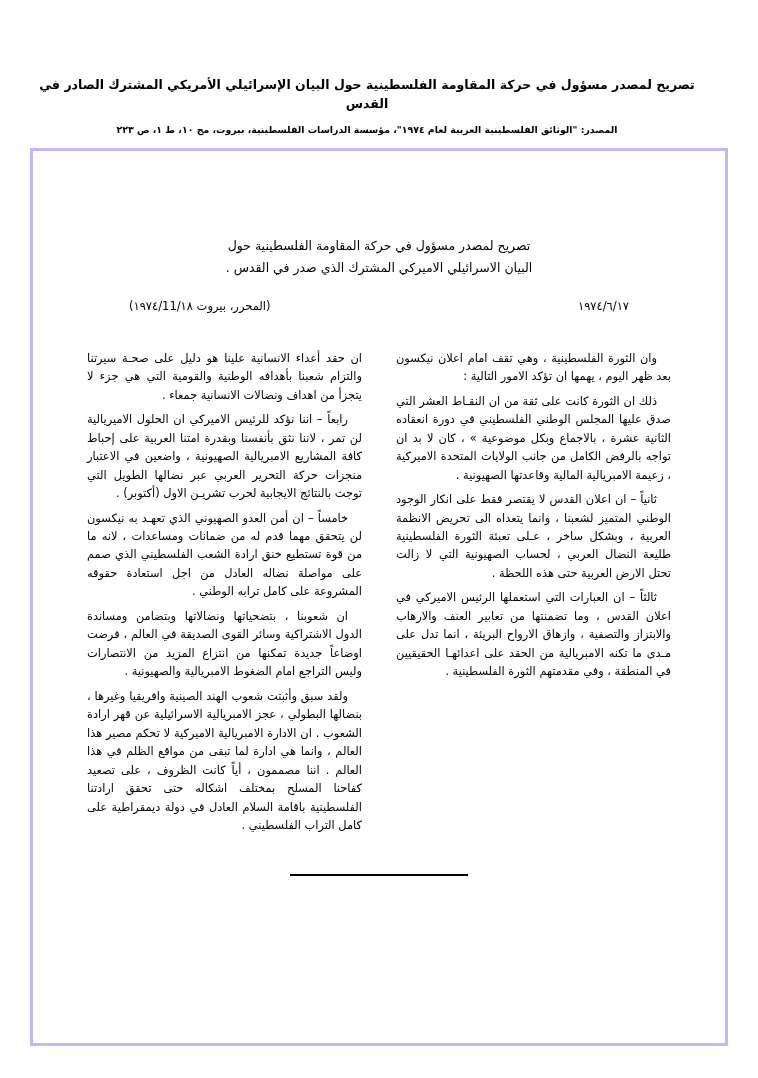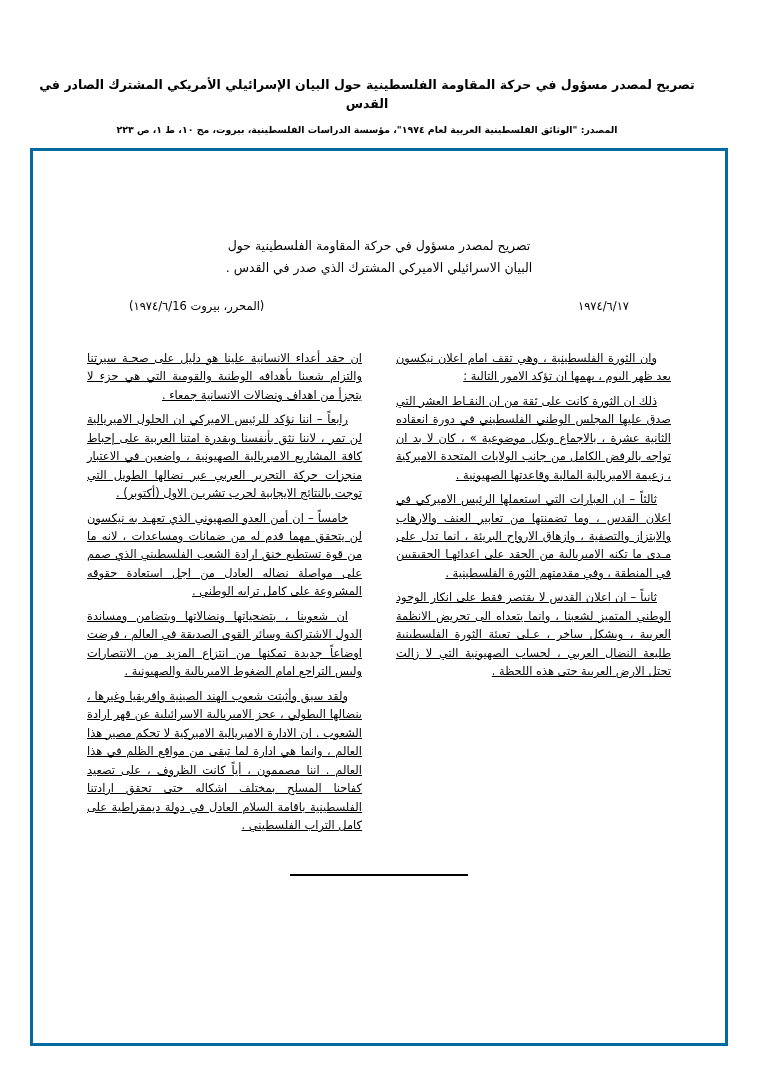--- a/index.html
+++ b/index.html
@@ -37,21 +37,21 @@
     font-weight: bold;
     line-height: 1.4;
     margin: 0;
   }
   .frame {
     position: absolute;
     left: 30px;
     top: 148px;
     width: 698px;
     height: 898px;
-    border: 3px solid #0369a1;
+    border: 3px solid #c4b5fd;
     box-sizing: border-box;
     background: #ffffff;
   }
   .inner {
     position: absolute;
     left: 0;
     top: 0;
     right: 0;
     bottom: 0;
     padding: 58px 54px 30px 54px;
@@ -82,21 +82,20 @@
     justify-content: space-between;
     margin-top: 36px;
     gap: 34px;
   }
   .col {
     width: 276px;
     font-size: 11.4px;
     line-height: 1.62;
     text-align: justify;
     text-align-last: right;
-    text-decoration: underline;
   }
   .col p {
     margin: 0 0 6px 0;
     text-indent: 14px;
   }
   .col p.noind {
     text-indent: 0;
   }
   .rule {
     width: 178px;
@@ -118,30 +117,30 @@
   <div class="frame">
     <div class="inner">
 
       <div class="art-title">
         <div>تصريح لمصدر مسؤول في حركة المقاومة الفلسطينية حول</div>
         <div>البيان الاسرائيلي الاميركي المشترك الذي صدر في القدس .</div>
       </div>
 
       <div class="meta-row">
         <span>١٩٧٤/٦/١٧</span>
-        <span>(المحرر، بيروت ١٩٧٤/٦/16)</span>
+        <span>(المحرر، بيروت ١٩٧٤/11/١٨)</span>
       </div>
 
       <div class="columns">
 
         <div class="col">
           <p>وان الثورة الفلسطينية ، وهي تقف امام اعلان نيكسون بعد ظهر اليوم ، يهمها ان تؤكد الامور التالية :</p>
           <p>ذلك ان الثورة كانت على ثقة من ان النقـاط العشر التي صدق عليها المجلس الوطني الفلسطيني في دورة انعقاده الثانية عشرة ، بالاجماع وبكل موضوعية » ، كان لا بد ان تواجه بالرفض الكامل من جانب الولايات المتحدة الاميركية ، زعيمة الامبريالية المالية وقاعدتها الصهيونية .</p>
+          <p>ثانياً – ان اعلان القدس لا يقتصر فقط على انكار الوجود الوطني المتميز لشعبنا ، وانما يتعداه الى تحريض الانظمة العربية ، وبشكل ساخر ، عـلى تعبئة الثورة الفلسطينية طليعة النضال العربي ، لحساب الصهيونية التي لا زالت تحتل الارض العربية حتى هذه اللحظة .</p>
           <p>ثالثاً – ان العبارات التي استعملها الرئيس الاميركي في اعلان القدس ، وما تضمنتها من تعابير العنف والارهاب والابتزاز والتصفية ، وازهاق الارواح البريئة ، انما تدل على مـدى ما تكنه الامبريالية من الحقد على اعدائهـا الحقيقيين في المنطقة ، وفي مقدمتهم الثورة الفلسطينية .</p>
-          <p>ثانياً – ان اعلان القدس لا يقتصر فقط على انكار الوجود الوطني المتميز لشعبنا ، وانما يتعداه الى تحريض الانظمة العربية ، وبشكل ساخر ، عـلى تعبئة الثورة الفلسطينية طليعة النضال العربي ، لحساب الصهيونية التي لا زالت تحتل الارض العربية حتى هذه اللحظة .</p>
         </div>
 
         <div class="col">
           <p class="noind">ان حقد أعداء الانسانية علينا هو دليل على صحـة سيرتنا والتزام شعبنا بأهدافه الوطنية والقومية التي هي جزء لا يتجزأ من اهداف ونضالات الانسانية جمعاء .</p>
           <p>رابعاً – اننا نؤكد للرئيس الاميركي ان الحلول الاميريالية لن تمر ، لاننا نثق بأنفسنا وبقدرة امتنا العربية على إحباط كافة المشاريع الامبريالية الصهيونية ، واضعين في الاعتبار منجزات حركة التحرير العربي عبر نضالها الطويل التي توجت بالنتائج الايجابية لحرب تشريـن الاول (أكتوبر) .</p>
           <p>خامساً – ان أمن العدو الصهيوني الذي تعهـد به نيكسون لن يتحقق مهما قدم له من ضمانات ومساعدات ، لانه ما من قوة تستطيع خنق ارادة الشعب الفلسطيني الذي صمم على مواصلة نضاله العادل من اجل استعادة حقوقه المشروعة على كامل ترابه الوطني .</p>
           <p>ان شعوبنا ، بتضحياتها ونضالاتها وبتضامن ومساندة الدول الاشتراكية وسائر القوى الصديقة في العالم ، فرضت اوضاعاً جديدة تمكنها من انتزاع المزيد من الانتصارات وليس التراجع امام الضغوط الامبريالية والصهيونية .</p>
           <p>ولقد سبق وأثبتت شعوب الهند الصينية وافريقيا وغيرها ، بنضالها البطولي ، عجز الامبريالية الاسرائيلية عن قهر ارادة الشعوب . ان الادارة الامبريالية الاميركية لا تحكم مصير هذا العالم ، وانما هي ادارة لما تبقى من مواقع الظلم في هذا العالم . اننا مصممون ، أياً كانت الظروف ، على تصعيد كفاحنا المسلح بمختلف اشكاله حتى تحقق ارادتنا الفلسطينية باقامة السلام العادل في دولة ديمقراطية على كامل التراب الفلسطيني .</p>
         </div>
 

